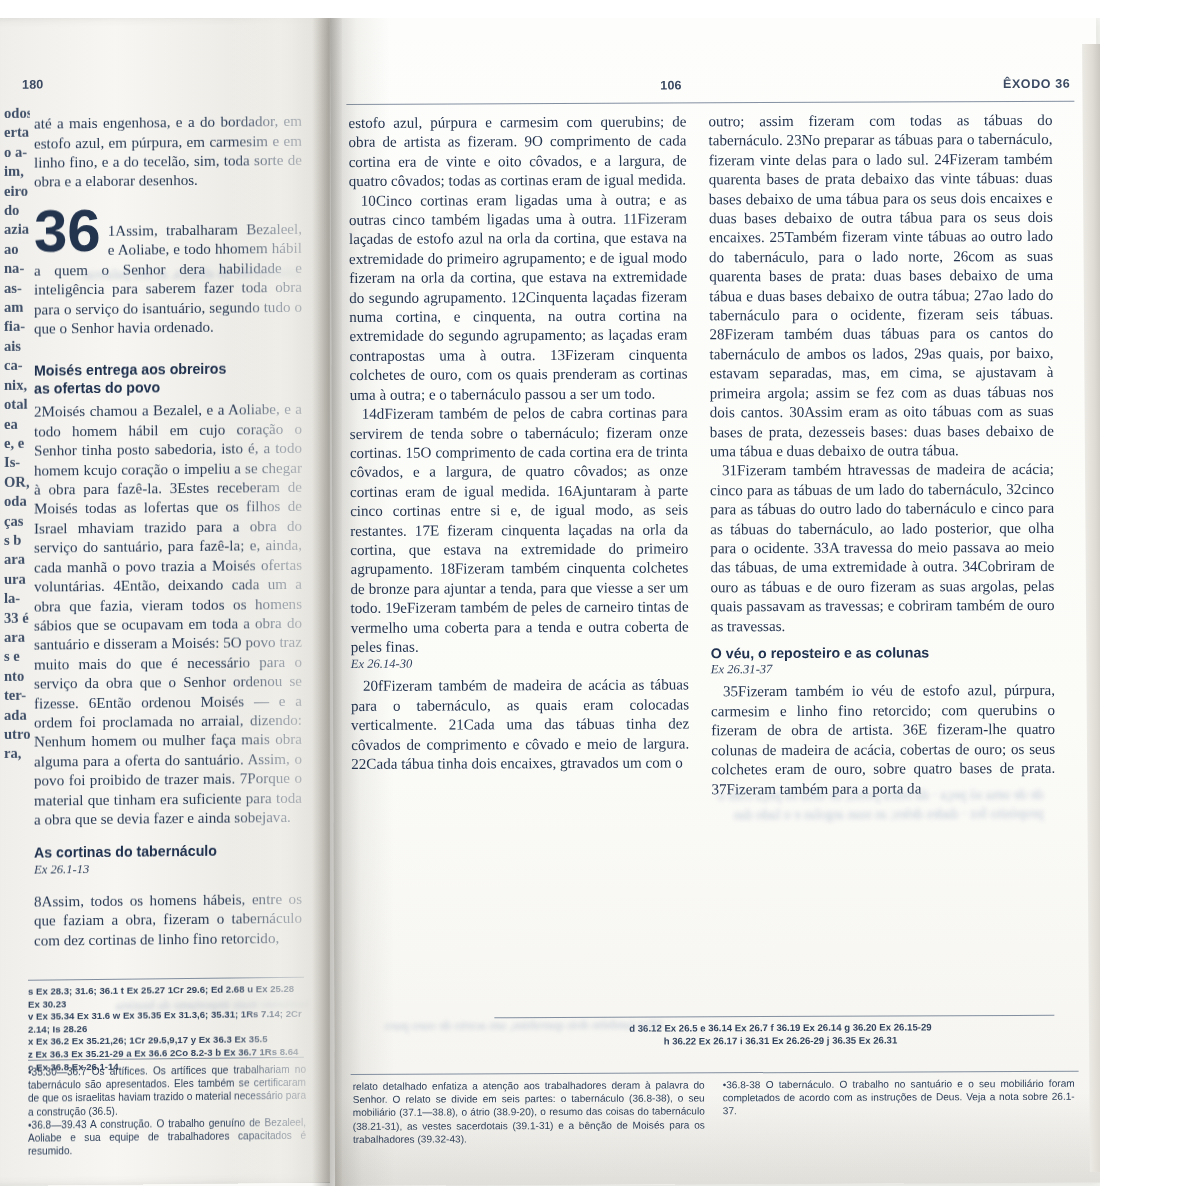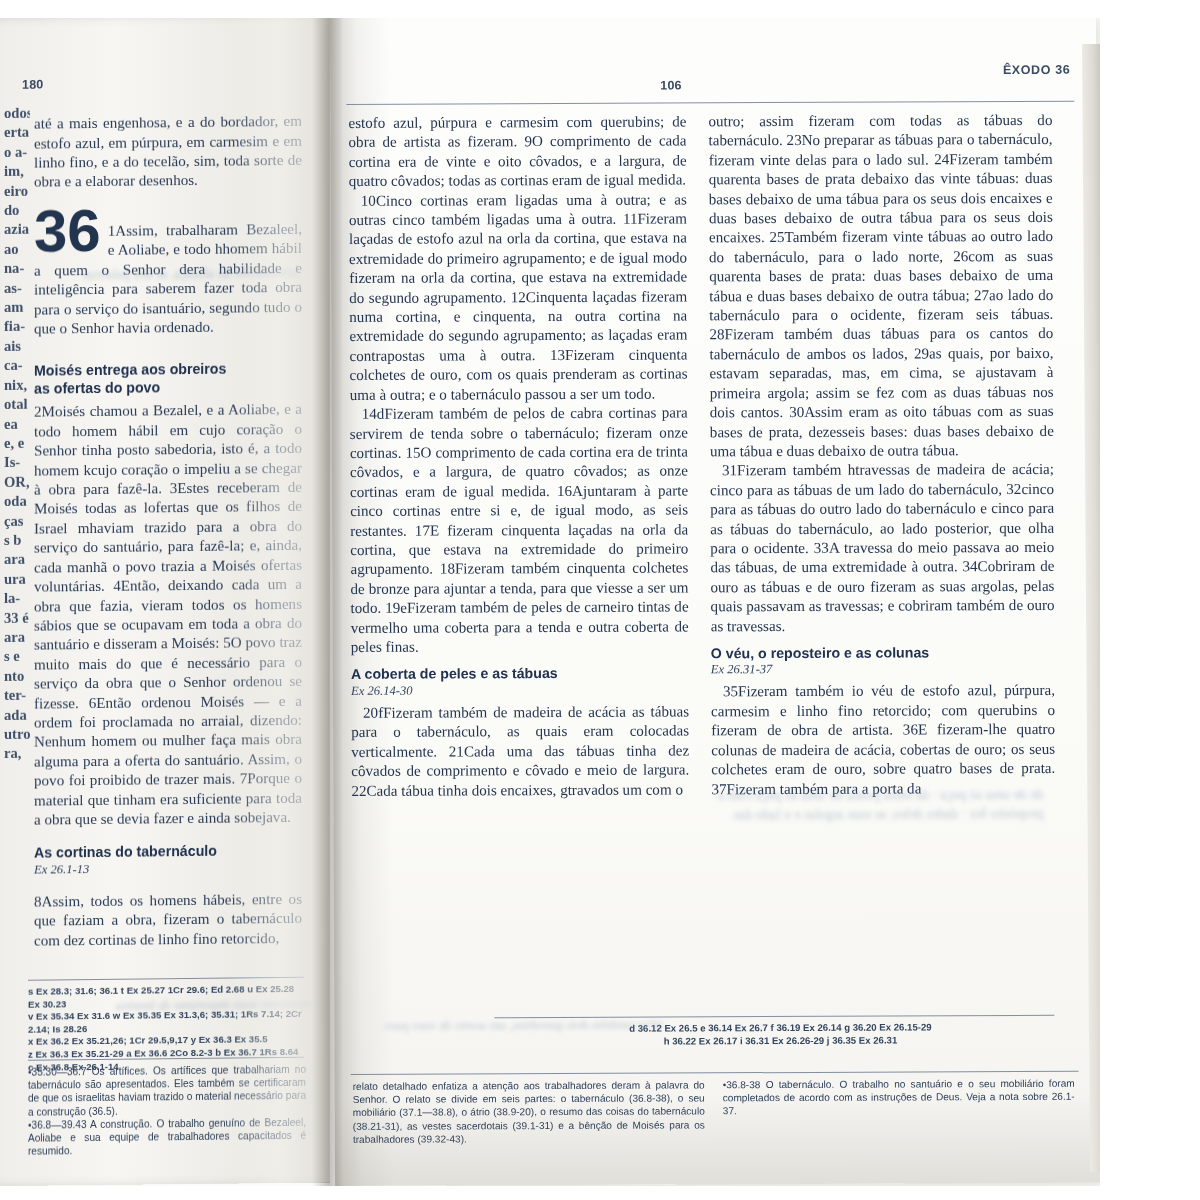--- a/index.html
+++ b/index.html
@@ -275,31 +275,30 @@
 
         <div class="verso-fade"></div>
       </div>
     </div>
 
     <div class="gutter"></div>
 
     <div class="recto">
 
       <div class="folio" style="left:330px; top:62px;">106</div>
-      <div class="running-head" style="right:26px; top:48px;text-align:right;">ÊXODO 36</div>
+      <div class="running-head" style="right:26px; top:62px;text-align:right;">ÊXODO 36</div>
       <div class="rule" style="left:16px; top:86px; width:728px;"></div>
 
       <div class="recto-shade"></div>
 
       <div class="col" style="left:18px; top:96px; width:338px;">
         <p>estofo azul, púrpura e carmesim com querubins; de obra de artista as fizeram. 9O comprimento de cada cortina era de vinte e oito côvados, e a largura, de quatro côvados; todas as cortinas eram de igual medida.</p>
         <p style="text-indent:12px;">10Cinco cortinas eram ligadas uma à outra; e as outras cinco também ligadas uma à outra. 11Fizeram laçadas de estofo azul na orla da cortina, que estava na extremidade do primeiro agrupamento; e de igual modo fizeram na orla da cortina, que estava na extremidade do segundo agrupamento. 12Cinquenta laçadas fizeram numa cortina, e cinquenta, na outra cortina na extremidade do segundo agrupamento; as laçadas eram contrapostas uma à outra. 13Fizeram cinquenta colchetes de ouro, com os quais prenderam as cortinas uma à outra; e o tabernáculo passou a ser um todo.</p>
         <p style="text-indent:12px;">14dFizeram também de pelos de cabra cortinas para servirem de tenda sobre o tabernáculo; fizeram onze cortinas. 15O comprimento de cada cortina era de trinta côvados, e a largura, de quatro côvados; as onze cortinas eram de igual medida. 16Ajuntaram à parte cinco cortinas entre si e, de igual modo, as seis restantes. 17E fizeram cinquenta laçadas na orla da cortina, que estava na extremidade do primeiro agrupamento. 18Fizeram também cinquenta colchetes de bronze para ajuntar a tenda, para que viesse a ser um todo. 19eFizeram também de peles de carneiro tintas de vermelho uma coberta para a tenda e outra coberta de peles finas.</p>
 
-        <div class="subhead">A coberta de peles e as tábuas</div>
         <div class="subref">Ex 26.14-30</div>
         <p style="text-indent:12px;">20fFizeram também de madeira de acácia as tábuas para o tabernáculo, as quais eram colocadas verticalmente. 21Cada uma das tábuas tinha dez côvados de comprimento e côvado e meio de largura. 22Cada tábua tinha dois encaixes, gtravados um com o</p>
       </div>
 
       <div class="col" style="left:378px; top:96px; width:344px;">
         <p>outro; assim fizeram com todas as tábuas do tabernáculo. 23No preparar as tábuas para o tabernáculo, fizeram vinte delas para o lado sul. 24Fizeram também quarenta bases de prata debaixo das vinte tábuas: duas bases debaixo de uma tábua para os seus dois encaixes e duas bases debaixo de outra tábua para os seus dois encaixes. 25Também fizeram vinte tábuas ao outro lado do tabernáculo, para o lado norte, 26com as suas quarenta bases de prata: duas bases debaixo de uma tábua e duas bases debaixo de outra tábua; 27ao lado do tabernáculo para o ocidente, fizeram seis tábuas. 28Fizeram também duas tábuas para os cantos do tabernáculo de ambos os lados, 29as quais, por baixo, estavam separadas, mas, em cima, se ajustavam à primeira argola; assim se fez com as duas tábuas nos dois cantos. 30Assim eram as oito tábuas com as suas bases de prata, dezesseis bases: duas bases debaixo de uma tábua e duas debaixo de outra tábua.</p>
         <p style="text-indent:12px;">31Fizeram também htravessas de madeira de acácia; cinco para as tábuas de um lado do tabernáculo, 32cinco para as tábuas do outro lado do tabernáculo e cinco para as tábuas do tabernáculo, ao lado posterior, que olha para o ocidente. 33A travessa do meio passava ao meio das tábuas, de uma extremidade à outra. 34Cobriram de ouro as tábuas e de ouro fizeram as suas argolas, pelas quais passavam as travessas; e cobriram também de ouro as travessas.</p>
 
         <div class="subhead">O véu, o reposteiro e as colunas</div>
         <div class="subref">Ex 26.31-37</div>

